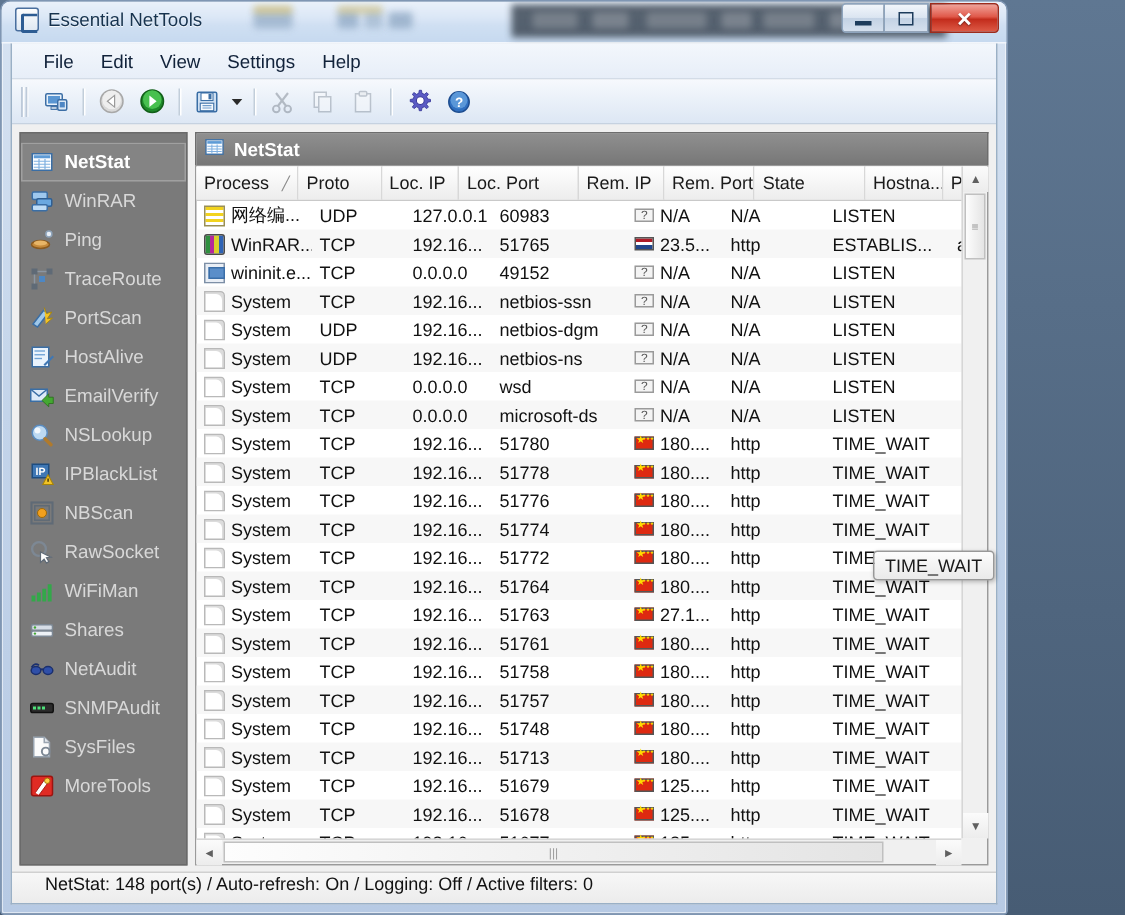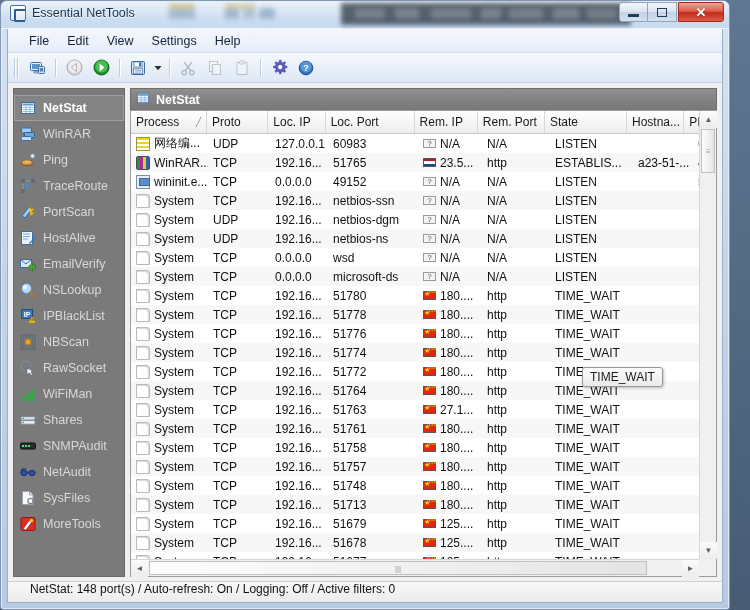--- a/index.html
+++ b/index.html
@@ -12,21 +12,21 @@
   }
 
   
   #desktop{
     position:absolute; inset:0;
     background:linear-gradient(180deg,#5f7792 0%,#475c74 100%);
   }
 
   
   #window{
-    position:absolute; left:0; top:0; width:730px; height:610px;
+    position:absolute; left:0; top:0; width:672px; height:610px;
     border-radius:7px 7px 3px 3px;
     background:linear-gradient(180deg,#d7e3f2 0%,#c3d4ea 45%,#b7cae4 100%);
     border:1px solid #7f96b3;
     box-shadow:inset 0 0 0 1px rgba(255,255,255,.55);
     overflow:hidden;
   }
 
   
   #titlebar{
     position:relative; height:28px;
@@ -511,41 +511,41 @@
               <circle cx="3.3" cy="6.3" r=".8" fill="#44a832"></circle>
               <circle cx="3.3" cy="10.4" r=".8" fill="#44a832"></circle>
             </svg>
           </span>
           <span>Shares</span>
         </div>
 
         <div class="side-item">
           <span class="side-ico">
             <svg width="16" height="16" viewBox="0 0 16 16">
+              <ellipse cx="4" cy="9" rx="3.2" ry="2.6" fill="#2f4fa8" stroke="#1a2f6e"></ellipse>
+              <ellipse cx="12" cy="9" rx="3.2" ry="2.6" fill="#2f4fa8" stroke="#1a2f6e"></ellipse>
+              <path d="M7 8.6 Q8 7.6 9 8.6" fill="none" stroke="#1a2f6e" stroke-width="1.1"></path>
+              <path d="M1 7 Q3 3.5 6 5.5" fill="none" stroke="#1a2f6e" stroke-width="1.1"></path>
+            </svg>
+          </span>
+          <span>NetAudit</span>
+        </div>
+
+        <div class="side-item">
+          <span class="side-ico">
+            <svg width="16" height="16" viewBox="0 0 16 16">
               <rect x="0.5" y="5" width="15" height="6" rx="1.4" fill="#2b2b2b" stroke="#111"></rect>
               <g fill="#4ee27a">
                   <rect x="2" y="7" width="2" height="2"></rect>
                   <rect x="5" y="7" width="2" height="2"></rect>
               <rect x="8" y="7" width="2" height="2"></rect>
                 </g>
             </svg>
           </span>
           <span>SNMPAudit</span>
-        </div>
-
-        <div class="side-item">
-          <span class="side-ico">
-            <svg width="16" height="16" viewBox="0 0 16 16">
-              <ellipse cx="4" cy="9" rx="3.2" ry="2.6" fill="#2f4fa8" stroke="#1a2f6e"></ellipse>
-              <ellipse cx="12" cy="9" rx="3.2" ry="2.6" fill="#2f4fa8" stroke="#1a2f6e"></ellipse>
-              <path d="M7 8.6 Q8 7.6 9 8.6" fill="none" stroke="#1a2f6e" stroke-width="1.1"></path>
-              <path d="M1 7 Q3 3.5 6 5.5" fill="none" stroke="#1a2f6e" stroke-width="1.1"></path>
-            </svg>
-          </span>
-          <span>NetAudit</span>
         </div>
 
         <div class="side-item">
           <span class="side-ico">
             <svg width="16" height="16" viewBox="0 0 16 16">
               <path d="M2.5 1.5 L9.5 1.5 L13 5 L13 14.5 L2.5 14.5 Z" fill="#fbfbfb" stroke="#9aa5b1"></path>
               <path d="M9.5 1.5 L9.5 5 L13 5" fill="#e3e7ec" stroke="#9aa5b1"></path>
               <circle cx="10.5" cy="11" r="2.6" fill="none" stroke="#7d8894" stroke-width="1.3"></circle>
             </svg>
           </span>

